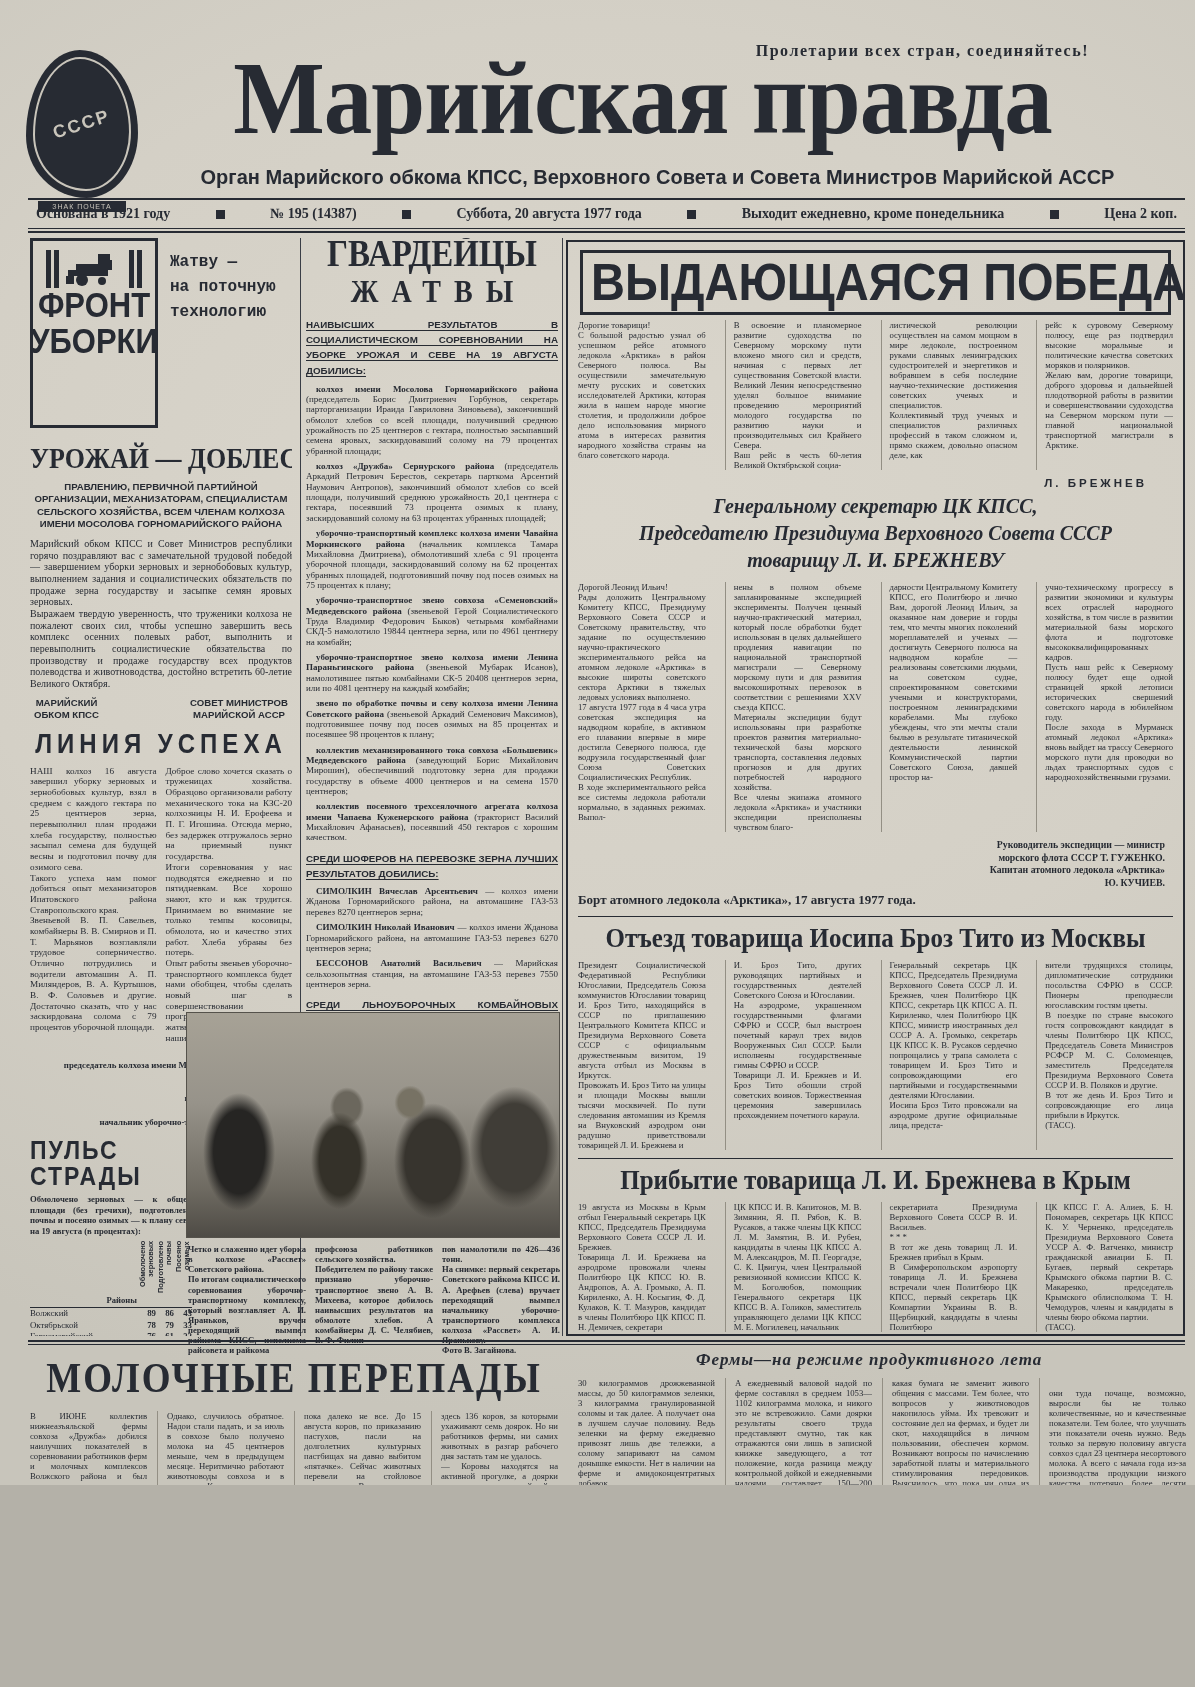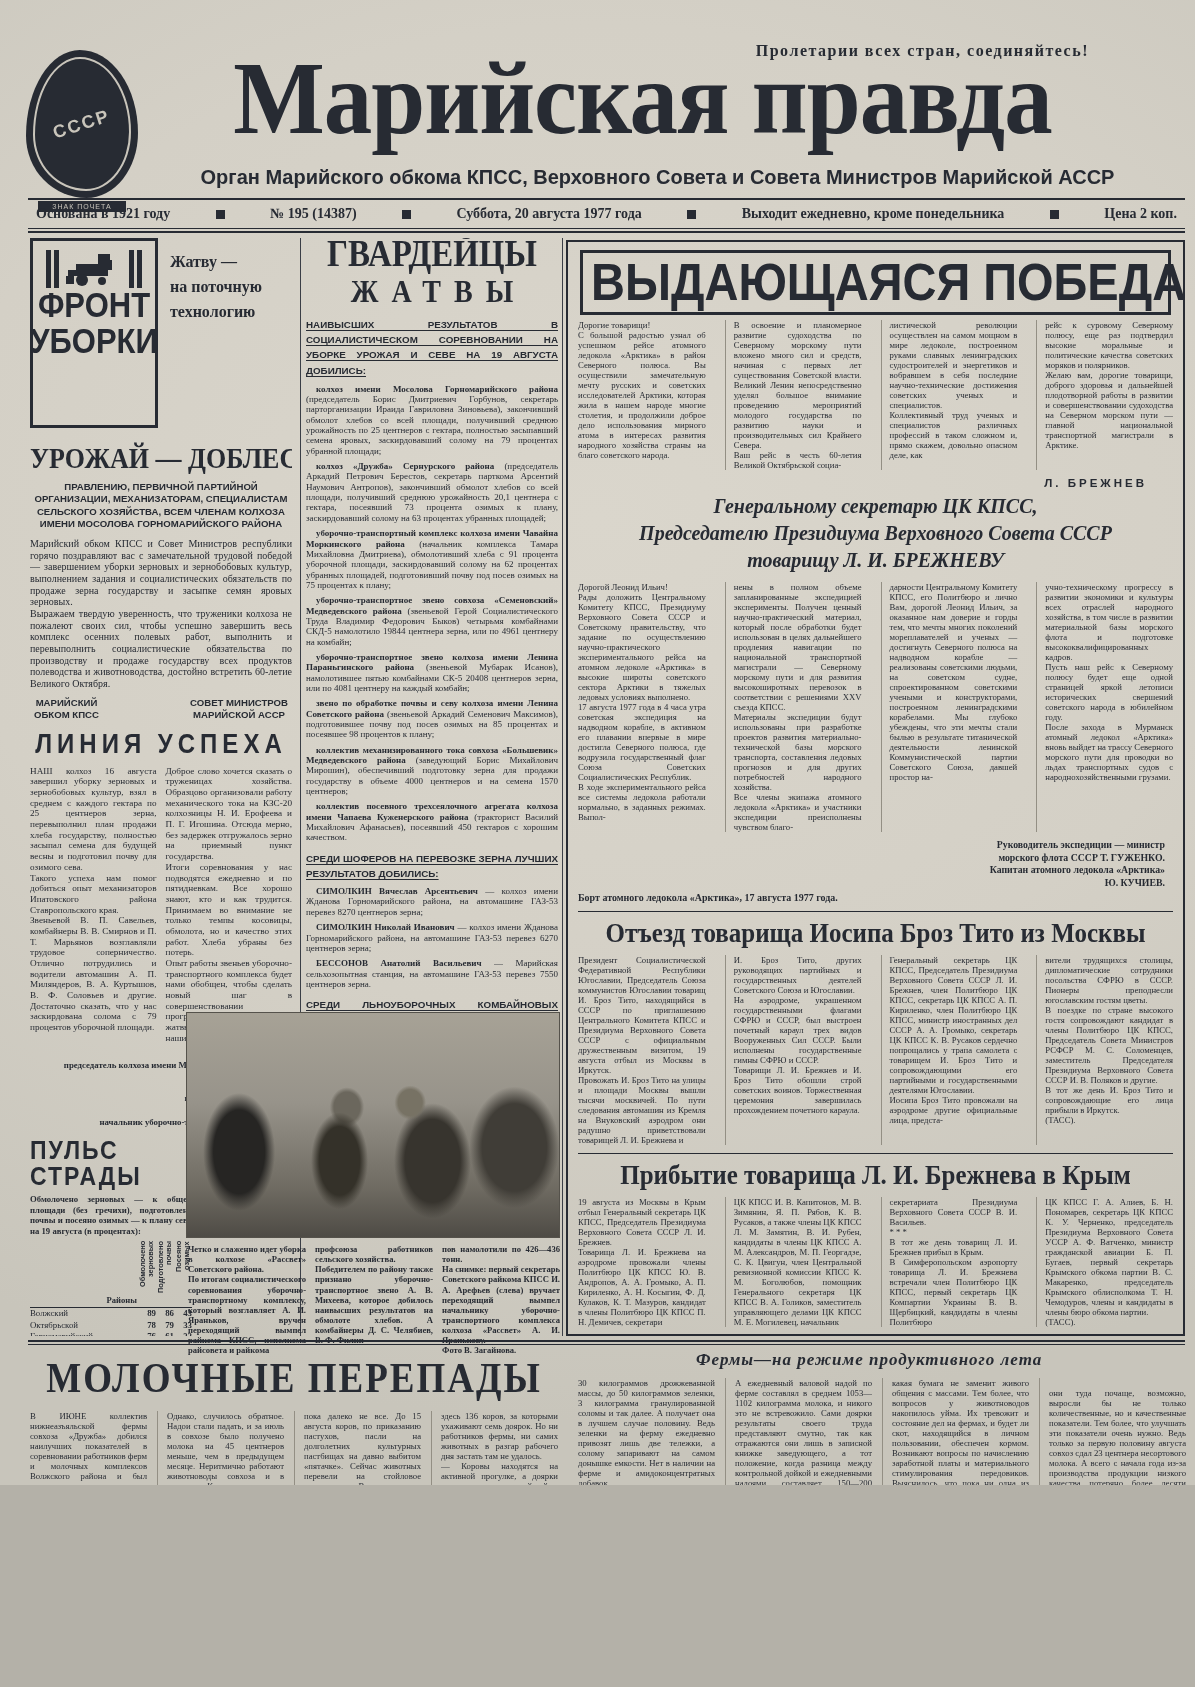--- a/index.html
+++ b/index.html
@@ -28,21 +28,21 @@
   .rule-c{position:absolute;left:28px;right:10px;top:231px;border-top:2px solid var(--ink);}
   
   .vline{position:absolute;width:1px;background:var(--ink-soft);top:238px;height:1098px;z-index:1;}
   
   .colA{position:absolute;left:30px;top:238px;width:262px;height:1098px;overflow:hidden;z-index:2;}
   .front-row{display:flex;gap:12px;}
   .front-box{width:128px;height:190px;border:3px solid var(--ink);display:flex;flex-direction:column;align-items:center;padding-top:5px;flex:none;}
   .front-icon{width:104px;height:46px;}
   .front-title{font-family:"Liberation Sans",sans-serif;font-weight:bold;font-size:31px;line-height:1.02;
                text-align:center;white-space:pre-line;transform:scaleY(1.12);letter-spacing:0;}
-  .front-slogan{font-family:Liberation Serif, serif;font-weight:bold;font-size:16px;white-space:pre-line;
+  .front-slogan{font-family:Liberation Mono, monospace;font-weight:bold;font-size:16px;white-space:pre-line;
                 line-height:1.55;padding-top:12px;}
   .uro-head{font-size:26px;font-weight:bold;text-align:center;margin:16px 0 7px;white-space:nowrap;transform:scaleY(1.15);}
   .uro-address{font-family:"Liberation Sans",sans-serif;font-weight:bold;font-size:9.6px;text-align:center;margin:0 2px 7px;line-height:1.3;}
   .uro-body{font-size:10px;line-height:1.17;text-align:justify;white-space:pre-line;}
   .uro-sigs{display:flex;justify-content:space-between;font-family:"Liberation Sans",sans-serif;font-weight:bold;
             font-size:9.6px;margin:7px 4px 2px;text-align:center;gap:10px;line-height:1.25;}
   .lin-head{font-family:"Liberation Sans",sans-serif;font-weight:bold;font-size:24px;letter-spacing:5px;
             text-align:center;margin:9px 0 8px;transform:scaleY(1.18);white-space:nowrap;}
   .lin-cols{display:flex;gap:9px;}
   .lin-col{flex:1;font-size:9.2px;line-height:1.16;text-align:justify;white-space:pre-line;}
@@ -91,21 +91,21 @@
   .vic-ded{font-style:italic;font-weight:bold;font-size:14.5px;text-align:center;margin:10px 6px 7px;
            line-height:1.5;white-space:pre-line;}
   .cols4{display:flex;gap:19px;margin-top:5px;}
   .cols4 .col{flex:1;font-size:8.7px;line-height:1.15;text-align:justify;white-space:pre-line;min-width:0;}
   .cols4 .col + .col{border-left:1px solid #938f84;padding-left:8px;}
   .vic-sig{text-align:right;font-family:"Liberation Sans",sans-serif;font-weight:bold;font-size:11.5px;
            letter-spacing:3px;margin:7px 26px 3px 0;}
   .sep{border-top:1px solid var(--ink);margin:8px 0 7px;}
   .let-head{font-style:italic;font-weight:bold;font-size:20px;text-align:center;line-height:1.35;margin:4px 0 8px;white-space:pre-line;}
   .let-sig{text-align:right;font-weight:bold;font-size:9.8px;margin:7px 8px 2px;line-height:1.3;white-space:pre-line;}
-  .let-date{font-weight:bold;font-size:10px;margin:1px 0 4px;}
+  .let-date{font-weight:bold;font-size:13px;margin:1px 0 4px;}
   .news-head{font-weight:bold;font-size:25px;text-align:center;margin:6px 0 8px;transform:scaleY(1.08);white-space:nowrap;}
   
   .band-rule1{position:absolute;left:28px;right:10px;top:1340px;border-top:2px solid var(--ink);z-index:4;}
   .band-rule2{position:absolute;left:28px;right:10px;top:1344px;border-top:1px solid var(--ink);z-index:4;}
   .band{position:absolute;left:30px;top:1350px;width:1156px;height:314px;overflow:hidden;display:flex;gap:20px;z-index:4;}
   .band-left{width:528px;flex:none;}
   .mol-head{font-size:37px;font-weight:bold;text-align:center;letter-spacing:2px;transform:scaleY(1.15);
             margin:6px 0 12px;white-space:nowrap;}
   .band-cols{display:flex;gap:10px;}
   .bcol{flex:1;font-size:8.7px;line-height:1.15;text-align:justify;white-space:pre-line;min-width:0;}

